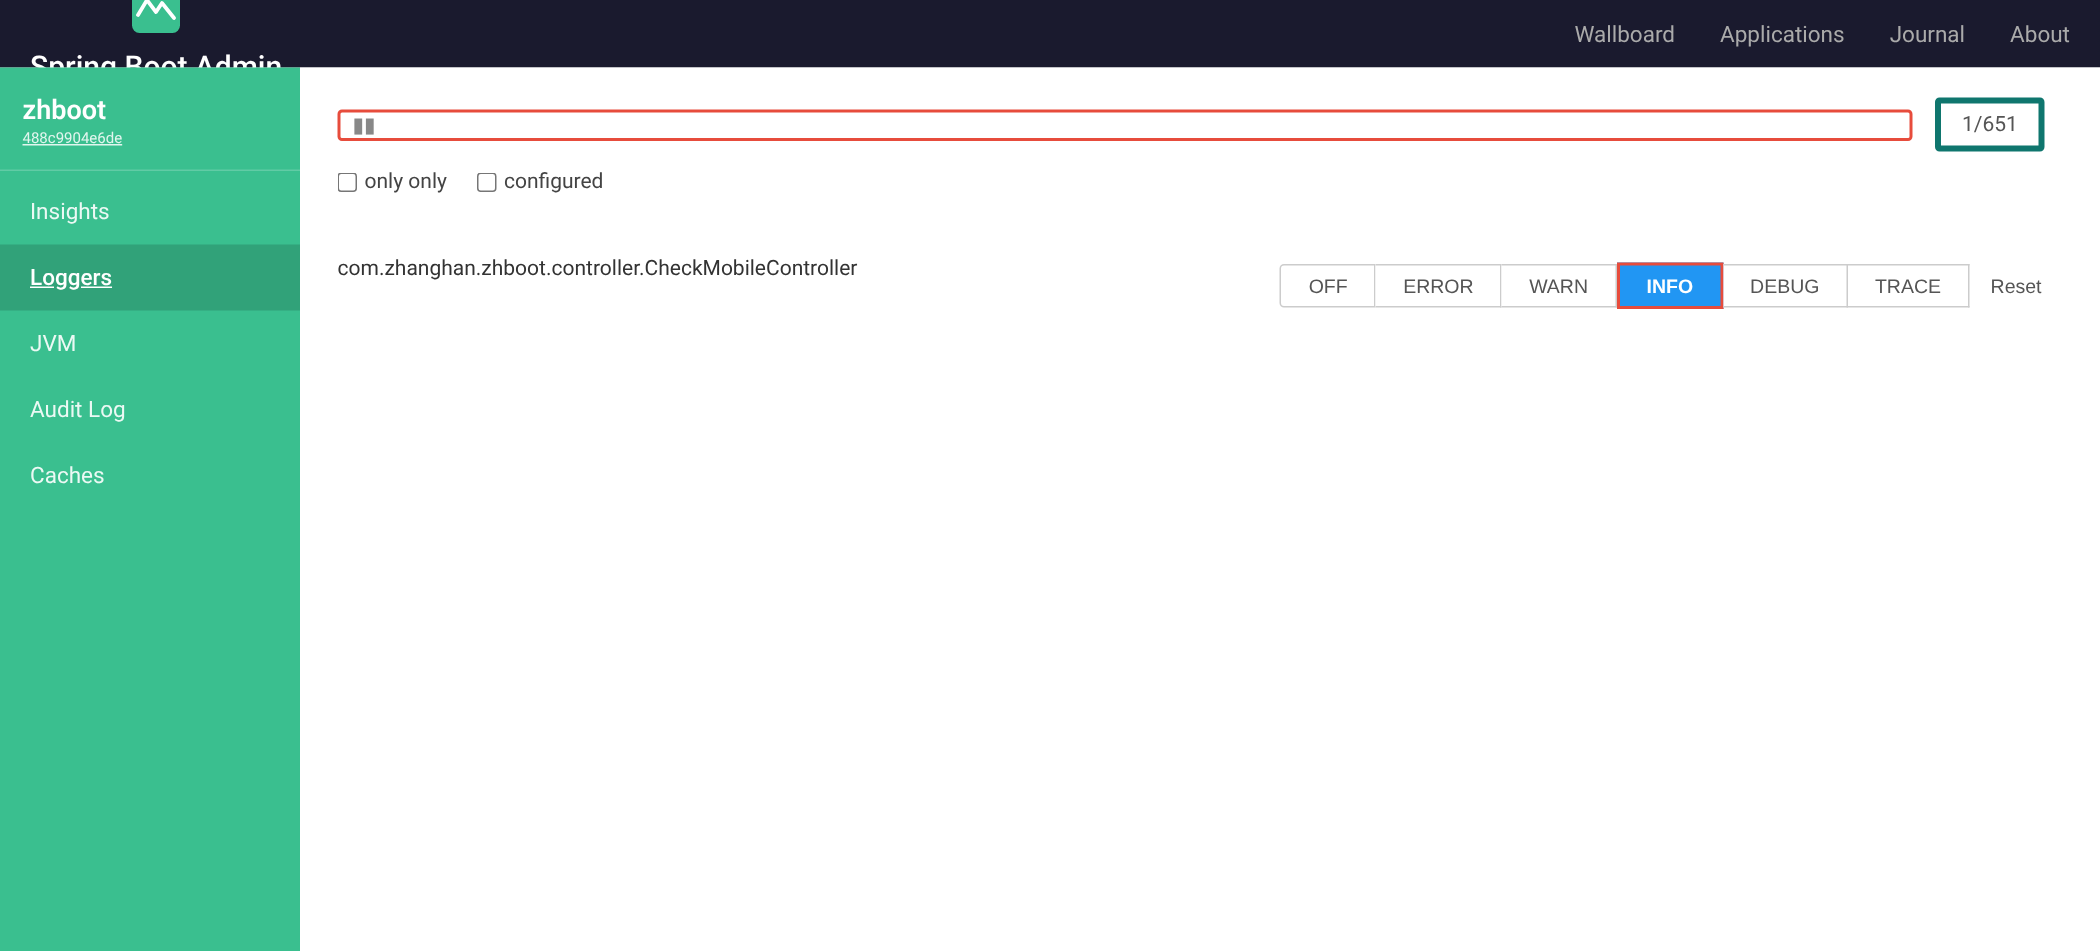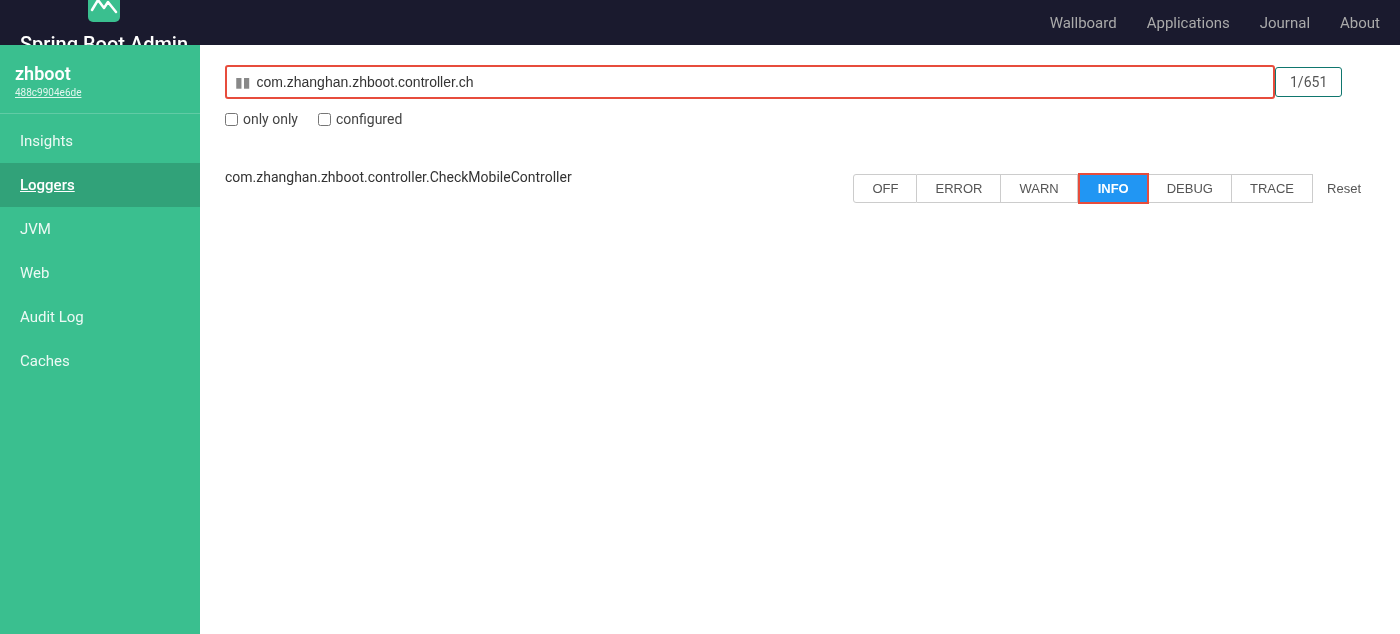--- a/index.html
+++ b/index.html
@@ -121,21 +121,22 @@
     .filter-input {
       border: none;
       outline: none;
       font-size: 14px;
       color: #333;
       flex: 1;
       padding: 7px 0;
       background: transparent;
     }
     .filter-count {
-      border: 1px solid #0f766e;
+      margin-left: 15px;
+      border: 4px solid #0f766e;
       border-radius: 3px;
       padding: 6px 14px;
       font-size: 14px;
       color: #555;
       background: white;
       white-space: nowrap;
     }
 
     
     .checkboxes-row {
@@ -223,32 +224,30 @@
 
   <aside class="sidebar">
     <div class="sidebar-header">
       <div class="sidebar-app-name">zhboot</div>
       <div class="sidebar-app-id">488c9904e6de</div>
     </div>
     <nav class="sidebar-nav">
       <a class="sidebar-item">Insights</a>
       <a class="sidebar-item active">Loggers</a>
       <a class="sidebar-item">JVM</a>
-      <a class="sidebar-item">Web</a>
       <a class="sidebar-item">Audit Log</a>
       <a class="sidebar-item">Caches</a>
     </nav>
   </aside>
 
   <main class="main">
 
     <div class="filter-row">
       <div class="filter-input-wrapper">
         <span class="filter-icon">▮▮</span>
-        <input class="filter-input" type="text" value="com.zhanghan.zhboot.controller.ch" style="">
       </div>
       <div class="filter-count">1/651</div>
     </div>
 
     <div class="checkboxes-row">
       <label class="checkbox-label">
         <input type="checkbox" style="">
         <span>only only</span>
       </label>
       <label class="checkbox-label">

